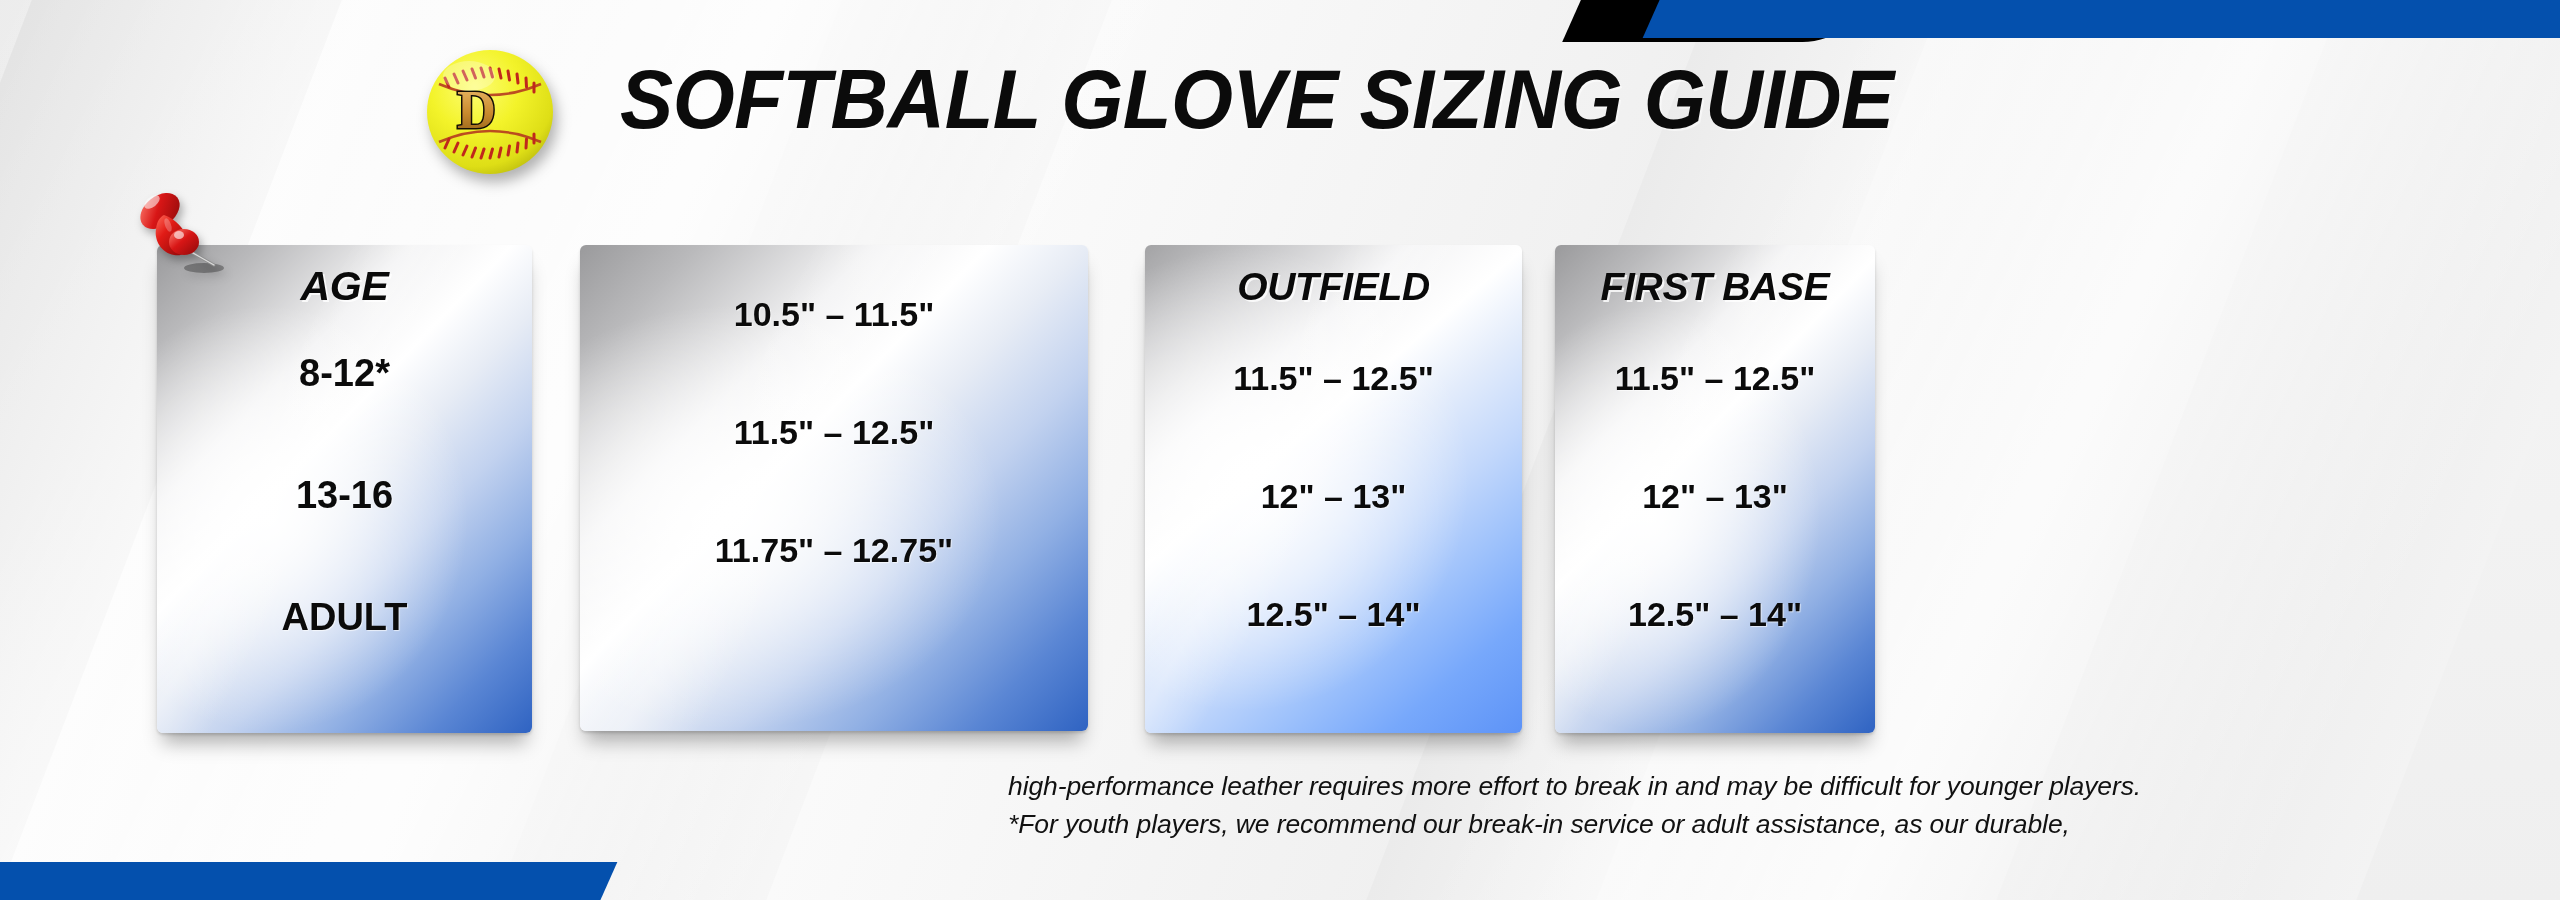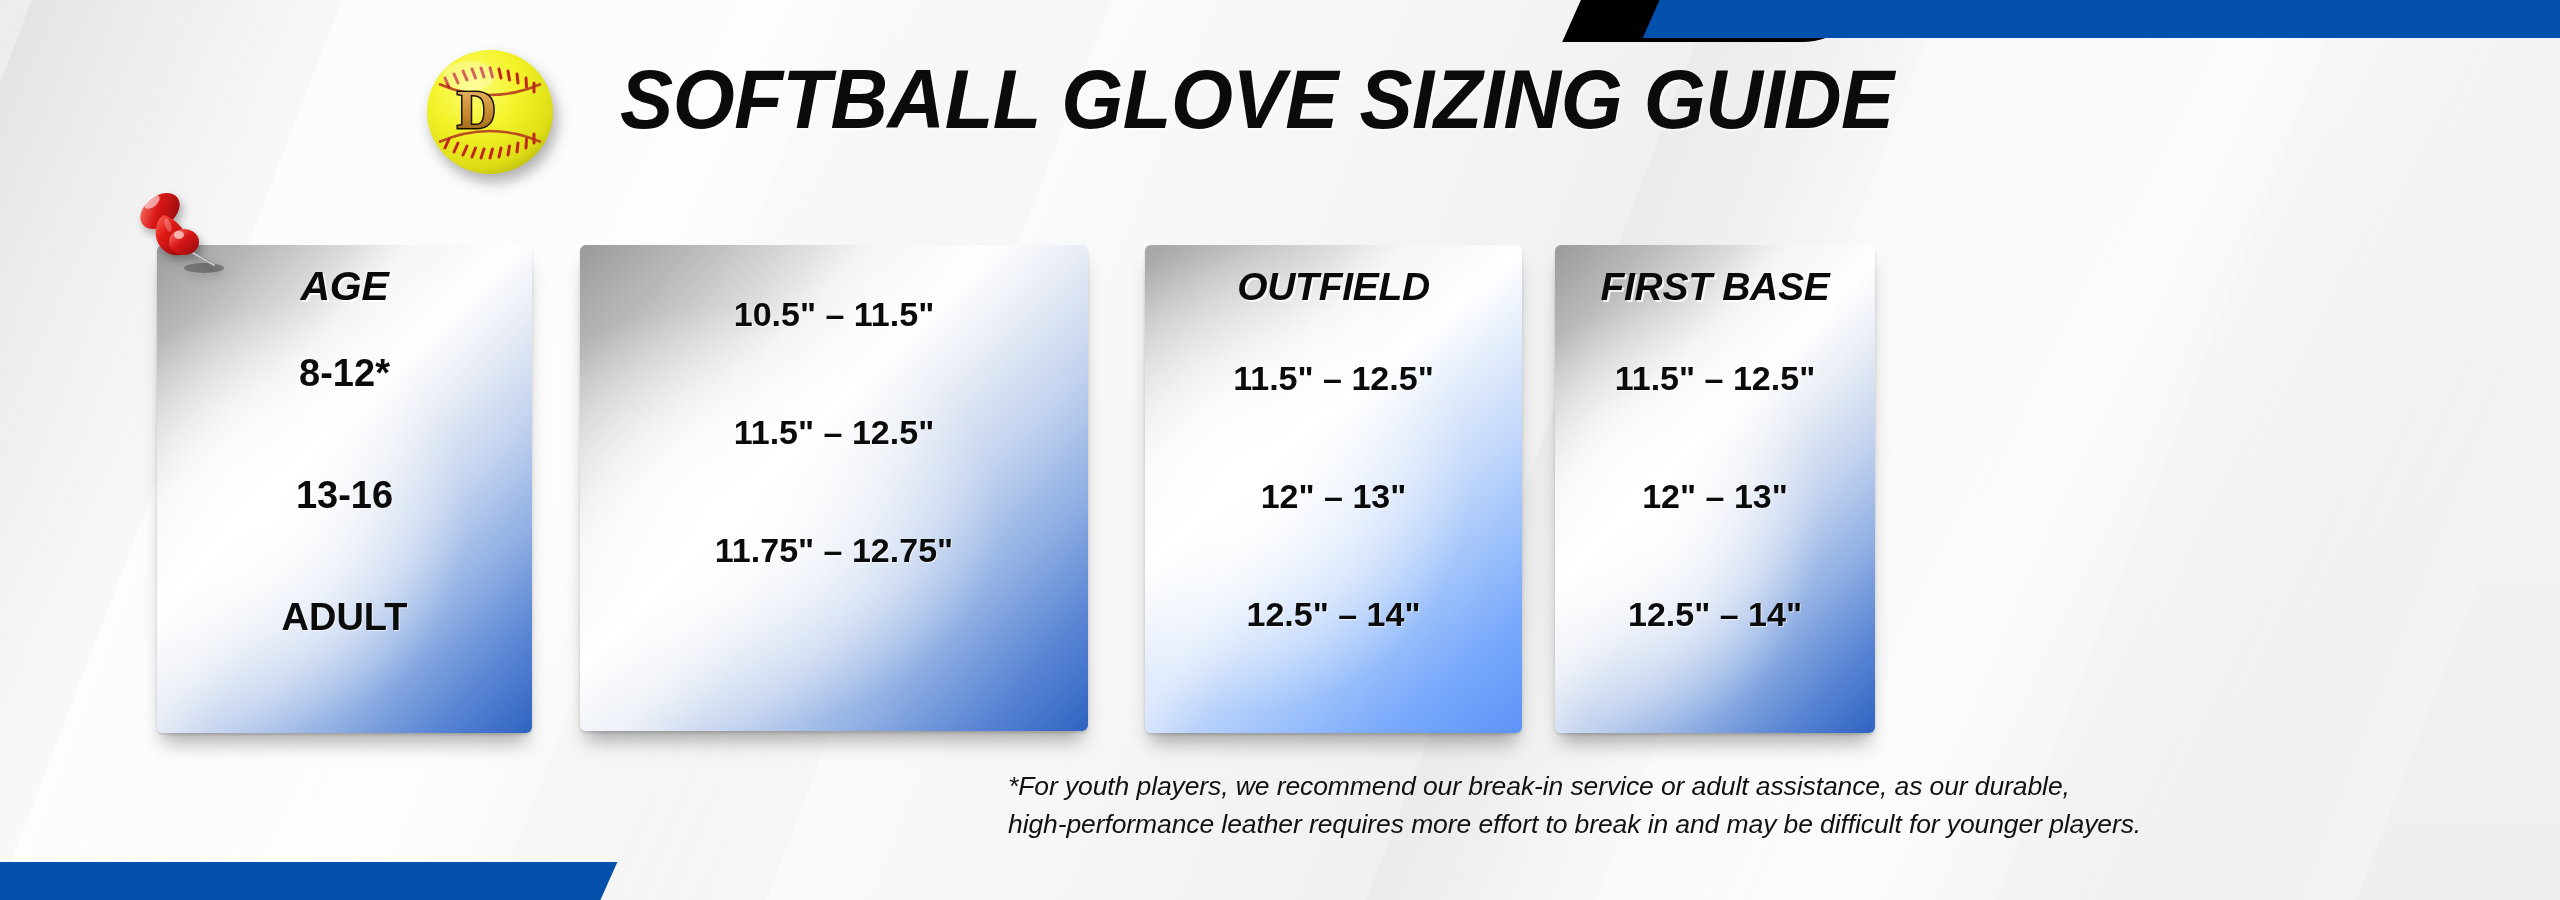--- a/index.html
+++ b/index.html
@@ -317,17 +317,17 @@
           <div class="card-val v1">12" – 13"</div>
           <div class="card-val v2">12.5" – 14"</div>
         </div>
       </div>
     </div>
 
 
   </div>
 
   <div class="footnote">
+    <div>high-performance leather requires more effort to break in and may be difficult for younger players.</div>
     <div>*For youth players, we recommend our break-in service or adult assistance, as our durable,</div>
-    <div>high-performance leather requires more effort to break in and may be difficult for younger players.</div>
   </div>
 
 </div>
 
 </body></html>

